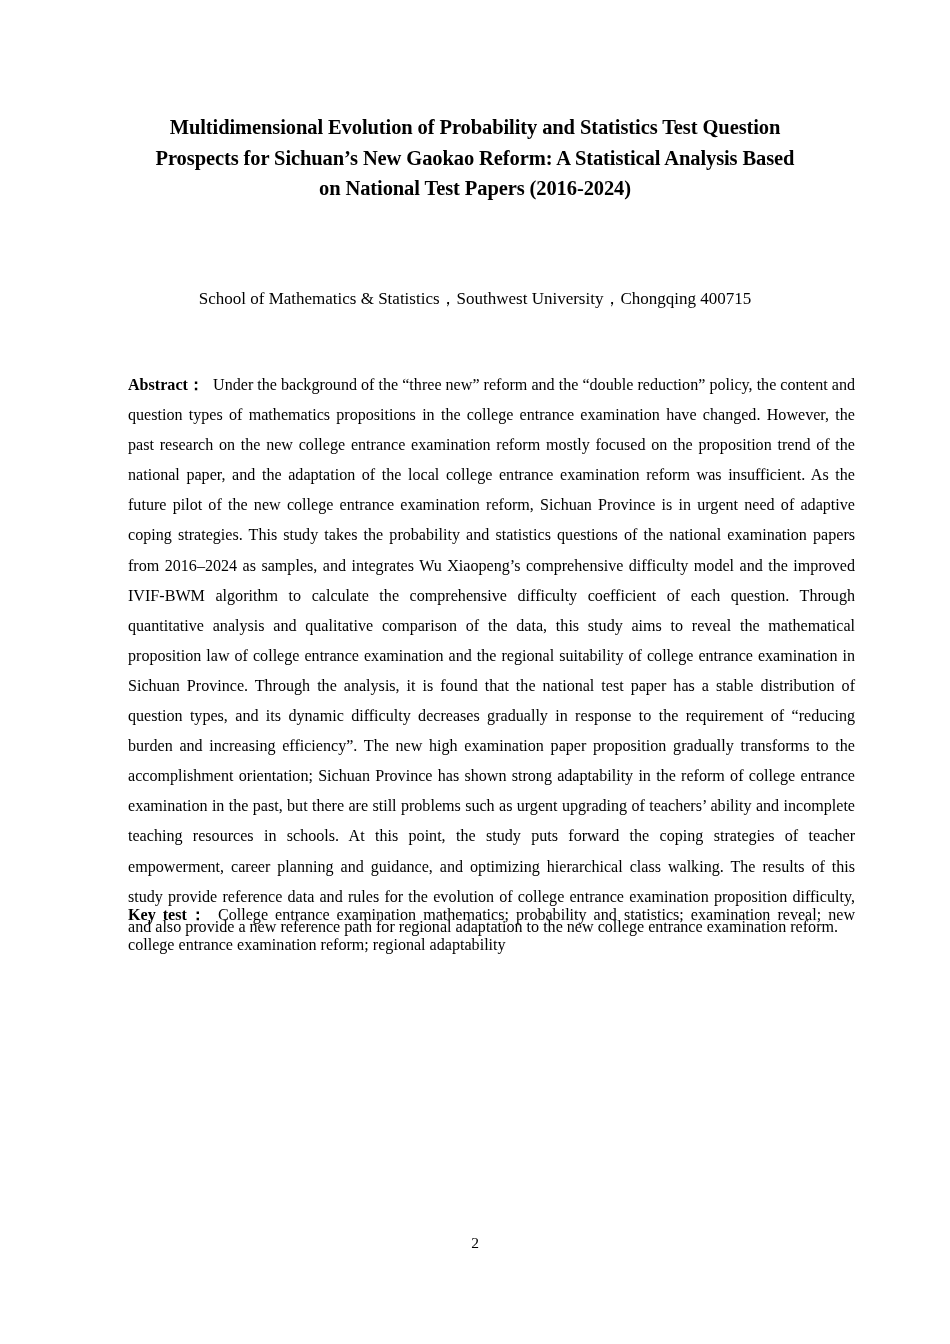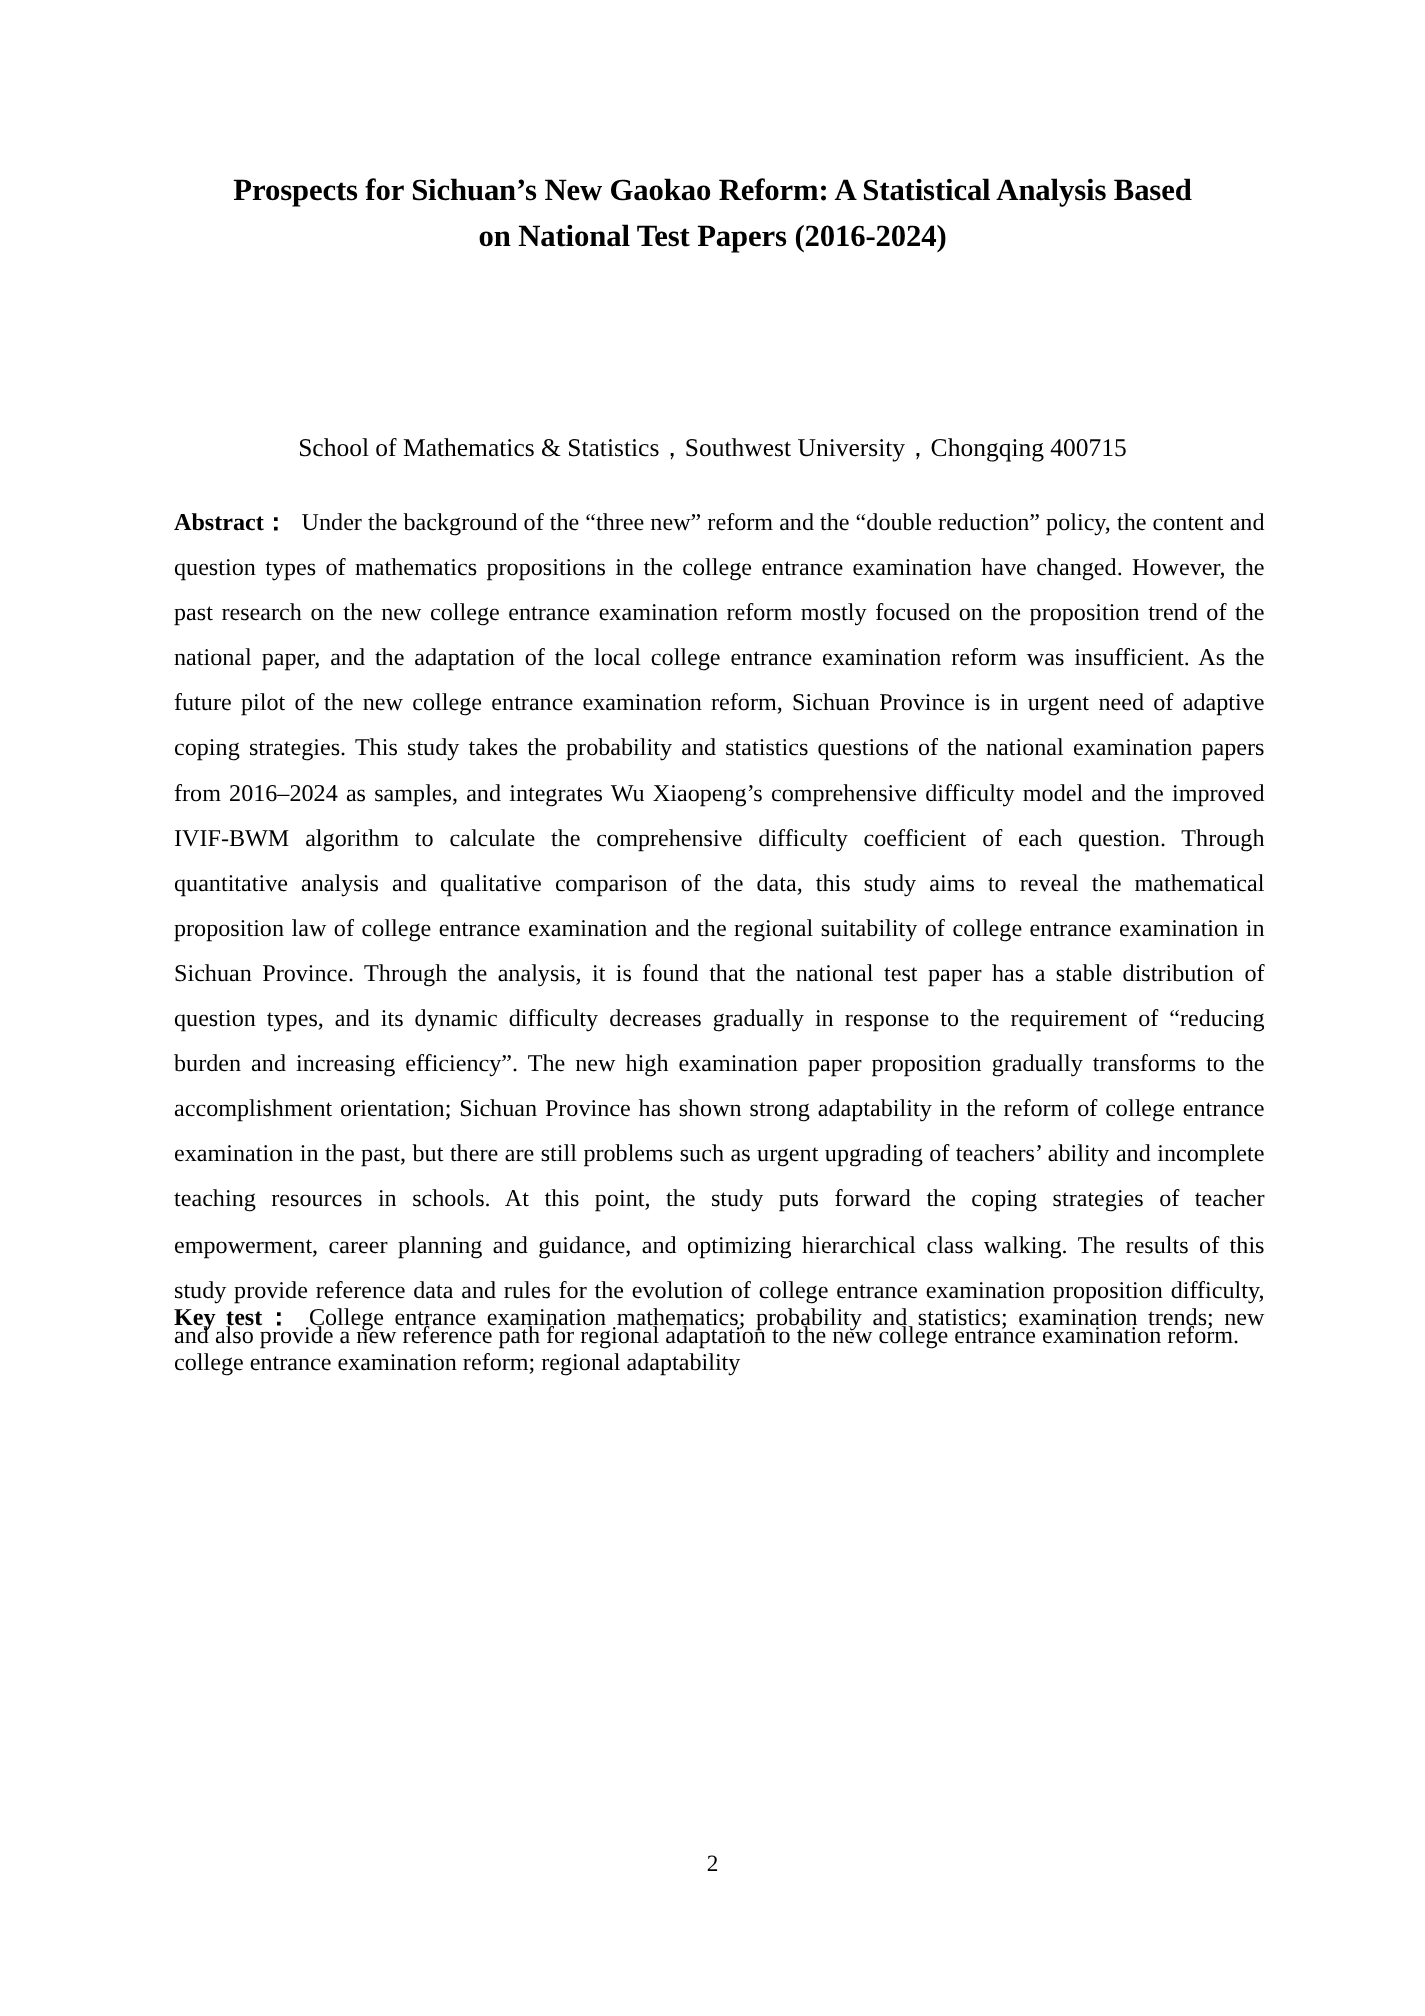--- a/index.html
+++ b/index.html
@@ -59,27 +59,28 @@
     top: 289px;
     width: 726px;
     text-align: center;
     font-size: 17px;
     line-height: 19px;
   }
 
   
   .textblock {
     position: absolute;
-    left: 116px;
+    left: 128px;
     width: 727px;
     font-size: 16.1px;
     line-height: 30.1px;
     text-align: justify;
     text-justify: inter-word;
     hyphens: none;
+    margin-top: 36px;
   }
   .abstract {
     top: 334px;
   }
   .keywords {
     top: 864px;
   }
   .lbl {
     font-weight: bold;
   }
@@ -97,30 +98,31 @@
     text-align: center;
     font-size: 15.5px;
   }
 </style>
 </head>
 <body>
 
 <div class="page">
 
   <div class="title-block">
+    <div class="title-line">Multidimensional Evolution of Probability and Statistics Test Question</div>
     <div class="title-line">Prospects for Sichuan’s New Gaokao Reform: A Statistical Analysis Based</div>
     <div class="title-line">on National Test Papers (2016‑2024)</div>
   </div>
 
 
   <div class="affiliation">School of Mathematics &amp; Statistics，Southwest University，Chongqing 400715</div>
 
   <div class="textblock abstract">
     <span class="lbl">Abstract：</span><span class="lbl-gap"></span><span>Under the background of the “three new” reform and the “double reduction” policy, the content and question types of mathematics propositions in the college entrance examination have changed. However, the past research on the new college entrance examination reform mostly focused on the proposition trend of the national paper, and the adaptation of the local college entrance examination reform was insufficient. As the future pilot of the new college entrance examination reform, Sichuan Province is in urgent need of adaptive coping strategies. This study takes the probability and statistics questions of the national examination papers from 2016–2024 as samples, and integrates Wu Xiaopeng’s comprehensive difficulty model and the improved IVIF-BWM algorithm to calculate the comprehensive difficulty coefficient of each question. Through quantitative analysis and qualitative comparison of the data, this study aims to reveal the mathematical proposition law of college entrance examination and the regional suitability of college entrance examination in Sichuan Province. Through the analysis, it is found that the national test paper has a stable distribution of question types, and its dynamic difficulty decreases gradually in response to the requirement of “reducing burden and increasing efficiency”. The new high examination paper proposition gradually transforms to the accomplishment orientation; Sichuan Province has shown strong adaptability in the reform of college entrance examination in the past, but there are still problems such as urgent upgrading of teachers’ ability and incomplete teaching resources in schools. At this point, the study puts forward the coping strategies of teacher empowerment, career planning and guidance, and optimizing hierarchical class walking. The results of this study provide reference data and rules for the evolution of college entrance examination proposition difficulty, and also provide a new reference path for regional adaptation to the new college entrance examination reform.</span>
   </div>
 
   <div class="textblock keywords">
-    <span class="lbl">Key test：</span><span class="lbl-gap"></span><span>College entrance examination mathematics; probability and statistics; examination trends; new college entrance examination reform; regional adaptability</span>
+    <span class="lbl">Key test：</span><span class="lbl-gap"></span><span>College entrance examination mathematics; probability and statistics; examination reveal; new college entrance examination reform; regional adaptability</span>
   </div>
 
   <div class="page-number">2</div>
 
 </div>
 
 </body></html>

